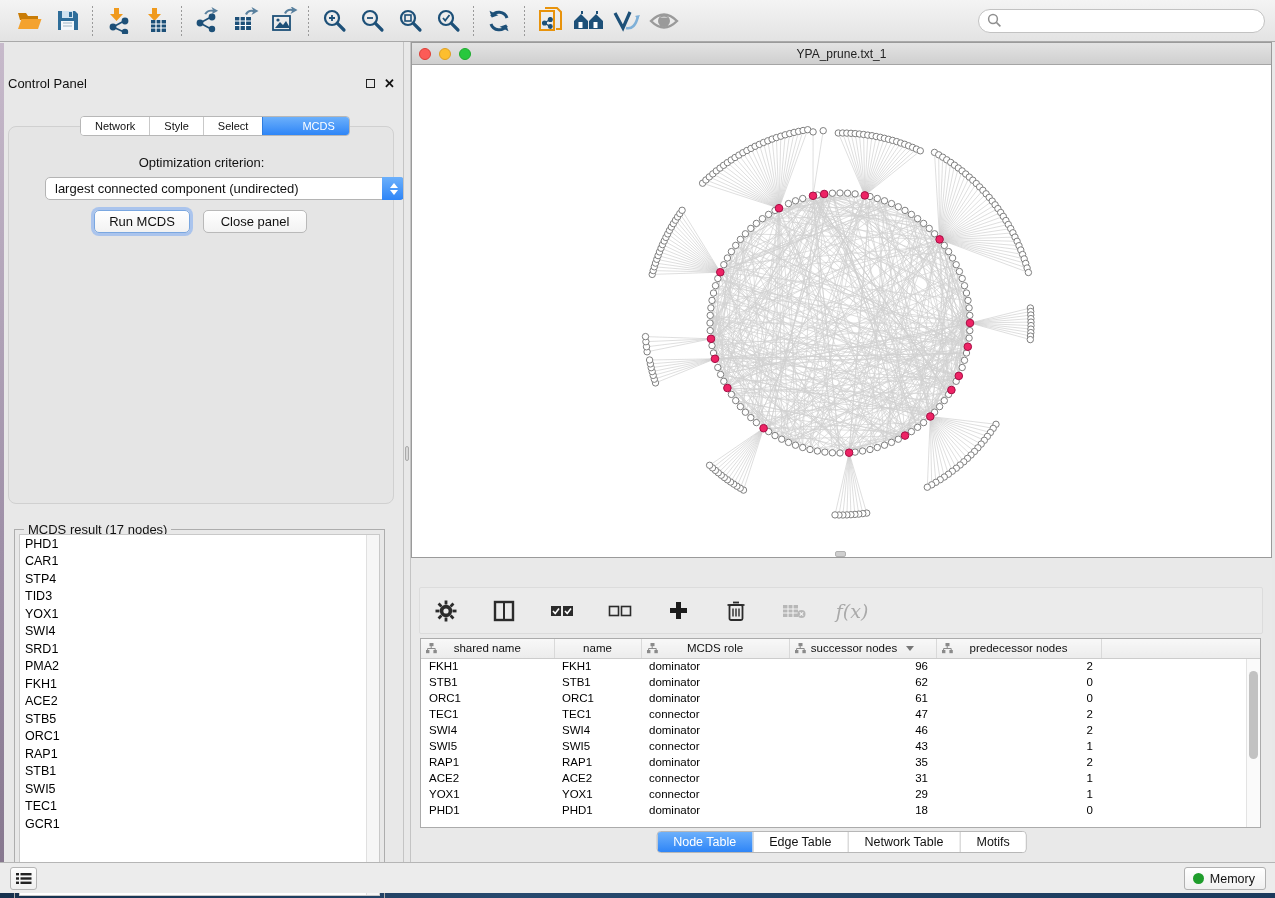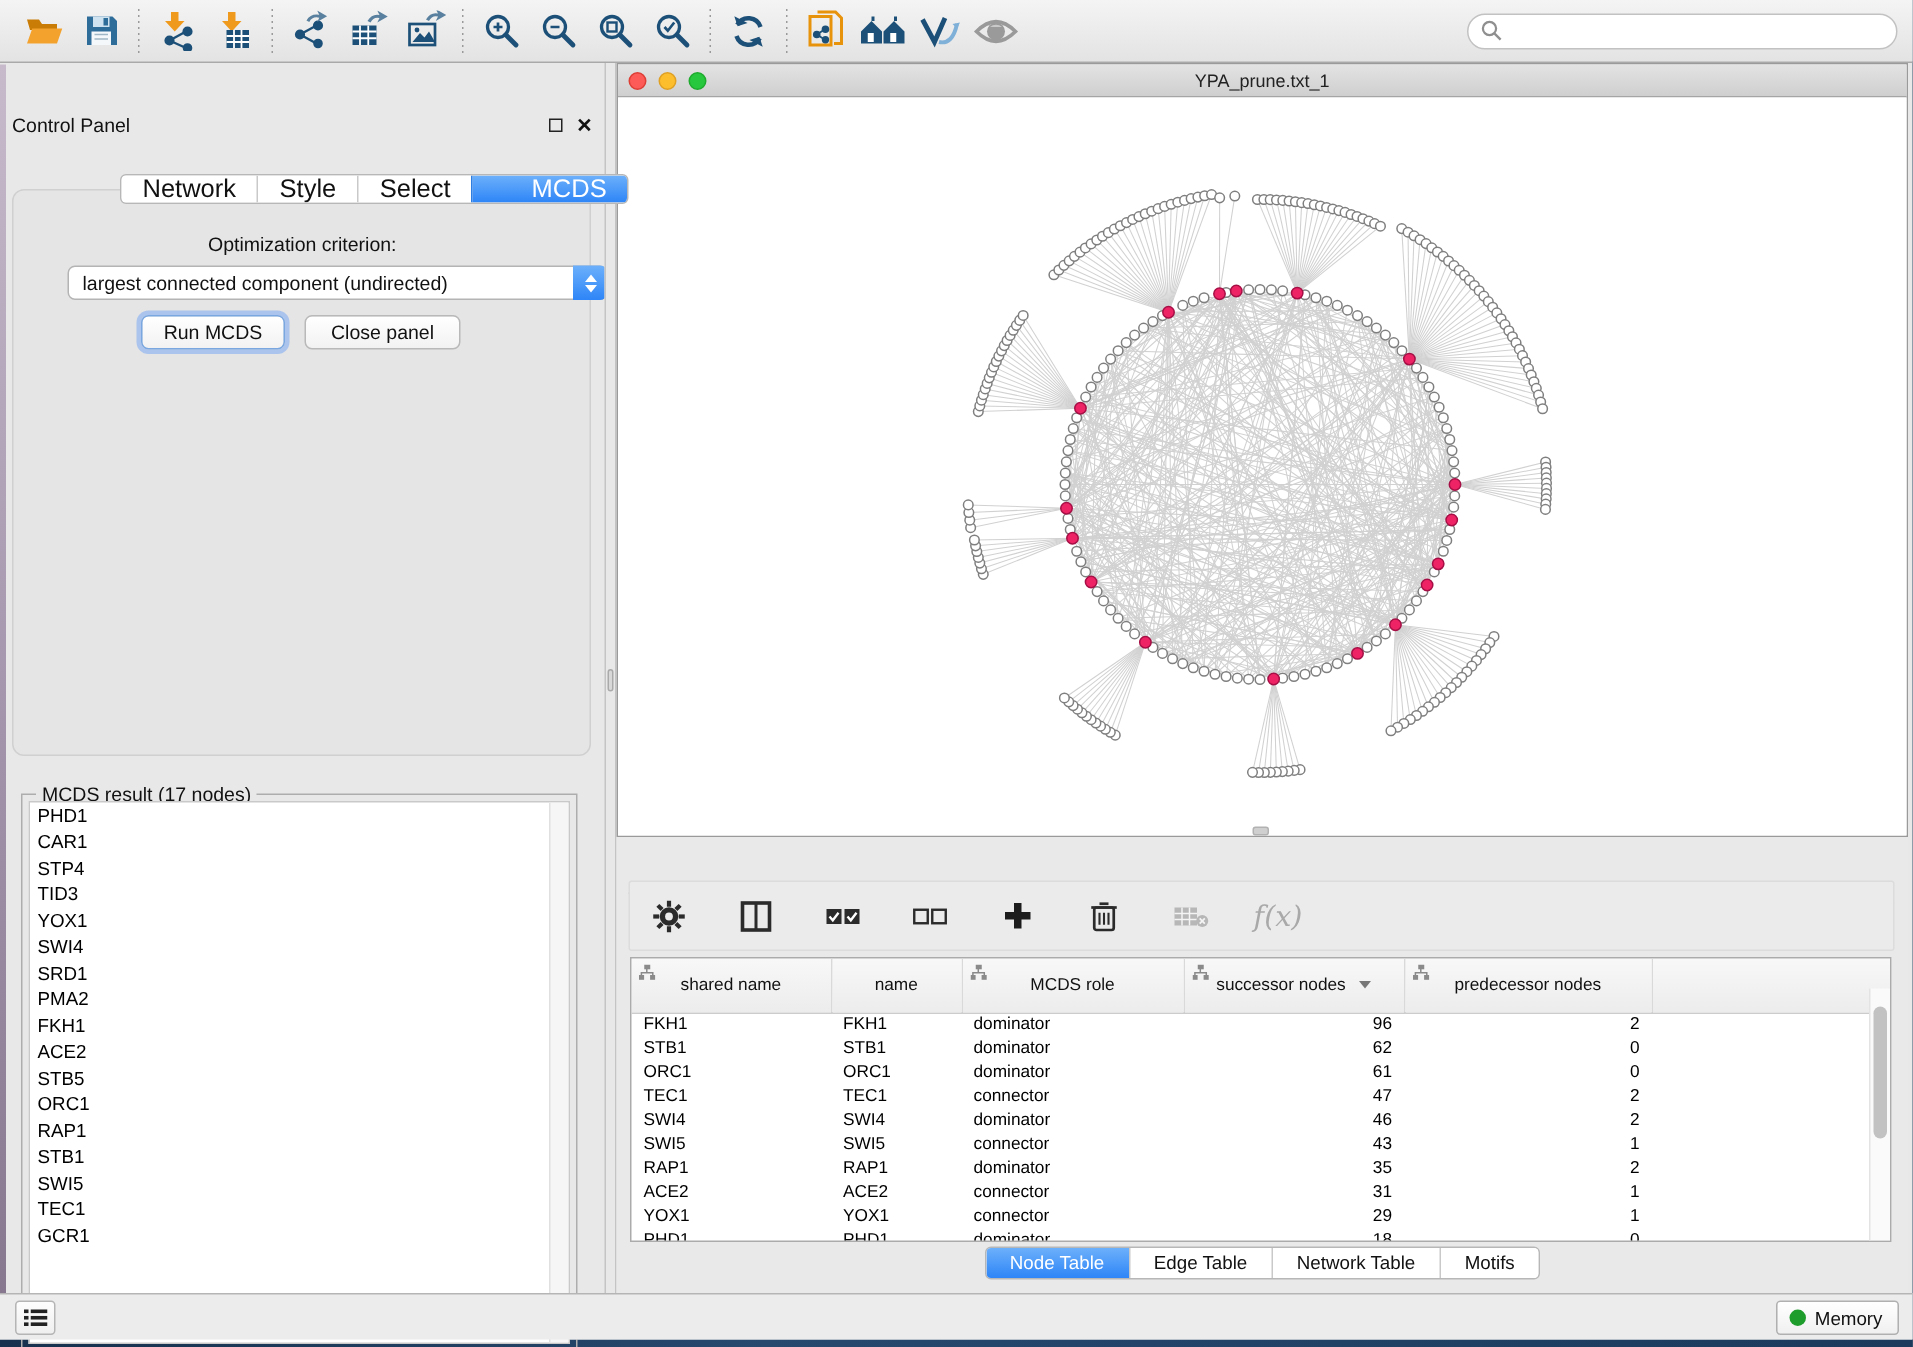--- a/index.html
+++ b/index.html
@@ -27,21 +27,21 @@
   .panel-head { height:27px; display:flex; align-items:center; padding:0 8px;margin-top:28px; }
   .panel-title { font-size:13px; color:#111; }
   .panel-winbtns { margin-left:auto; display:flex; gap:9px; align-items:center; }
   .wb-float { width:9px; height:9px; border:1.5px solid #222; }
   .wb-close { font-size:13px; font-weight:bold; color:#111; line-height:9px; }
   #cp-inner { position:absolute; left:8px; right:9px; top:84px; height:378px;
     background:#e5e5e5; border:1px solid #d0d0d0; border-radius:8px; }
   .seg-tabs { position:absolute; display:flex; z-index:5; height:20px;
     border:1px solid #b7b7b7; border-radius:4px; background:#fff; overflow:hidden; }
   #cp-tabs { left:80px; top:74px; }
-  .seg-tab { padding:0 14px; font-size:17px; display:flex; align-items:center; color:#111;
+  .seg-tab { padding:0 14px; font-size:11px; display:flex; align-items:center; color:#111;
     border-left:1px solid #c9c9c9; background:#fff; white-space:nowrap; }
   .seg-tab:first-child { border-left:none; }
   .seg-tab.sel { background:linear-gradient(#6cb0fb,#2e85f7); color:#fff; border-left-color:#2e7de0;padding-left:39px; }
   #opt-label { position:absolute; left:0; width:403px; top:113px; text-align:center; font-size:13px; color:#111; }
   #criterion-select { position:absolute; left:45px; top:135px; width:360px; height:23px; background:#fff;
     border:1px solid #b4b4b4; border-radius:5px; display:flex; align-items:center; font-size:13px; color:#111; }
   #criterion-select .val { flex:1; padding:0 9px; white-space:nowrap; overflow:hidden; }
   #criterion-select .stepper { width:23px; height:23px; margin-right:-1px; border-radius:0 5px 5px 0;
     background:linear-gradient(#6cb0fb,#2e85f7); display:flex; flex-direction:column; align-items:center;
     justify-content:center; gap:2px; }
@@ -86,21 +86,21 @@
     border:1px solid #b2b2b2; border-radius:2px; }
   .tp-toolbar { position:absolute; left:8px; right:9px; top:29px; height:47px; background:#ebebeb;
     border:1px solid #dcdcdc; border-radius:2px; display:flex; align-items:center; padding:0 12px; gap:30px; }
   .tp-icon { width:28px; height:28px; display:flex; align-items:center; justify-content:center; }
   .fx { font-family:"DejaVu Serif", serif; font-style:italic; font-size:19px; color:#a9a9a9; }
   #node-table { position:absolute; left:9px; right:11px; top:80px; height:190px; background:#fff;
     border:1px solid #ababab; overflow:hidden; }
   #nt-scroll { position:absolute; right:0; top:20px; bottom:0; width:14px; background:#fafafa; border-left:1px solid #e3e3e3; }
   #nt-thumb { position:absolute; left:2px; right:2px; top:12px; height:88px; background:#c2c2c2; border-radius:5px; }
   table#nt { border-collapse:collapse; table-layout:fixed; width:680px; }
-  #nt th { height:36px; background:linear-gradient(#f8f8f8,#ececec); border-right:1px solid #d9d9d9;
+  #nt th { height:19px; background:linear-gradient(#f8f8f8,#ececec); border-right:1px solid #d9d9d9;
     border-bottom:1px solid #cccccc; font-weight:normal; font-size:11.5px; color:#111; position:relative; }
   #nt th .th-inner { display:flex; align-items:center; justify-content:center; gap:5px; padding:0 4px; }
   #nt th .tree-ico { position:absolute; left:5px; top:4px; }
   #nt td { height:16px; font-size:11.5px; color:#000; padding:0 8px; white-space:nowrap; overflow:hidden; }
   #nt td.num { text-align:right; }
   .hdr-chev { width:0; height:0; border-left:4px solid transparent; border-right:4px solid transparent;
     border-top:5px solid #777; margin-left:4px; }
   #tp-tabs { left:50%; transform:translateX(-50%); top:273px; height:22px; }
   #tp-tabs .seg-tab { font-size:12.5px; padding:0 16px; }
 

